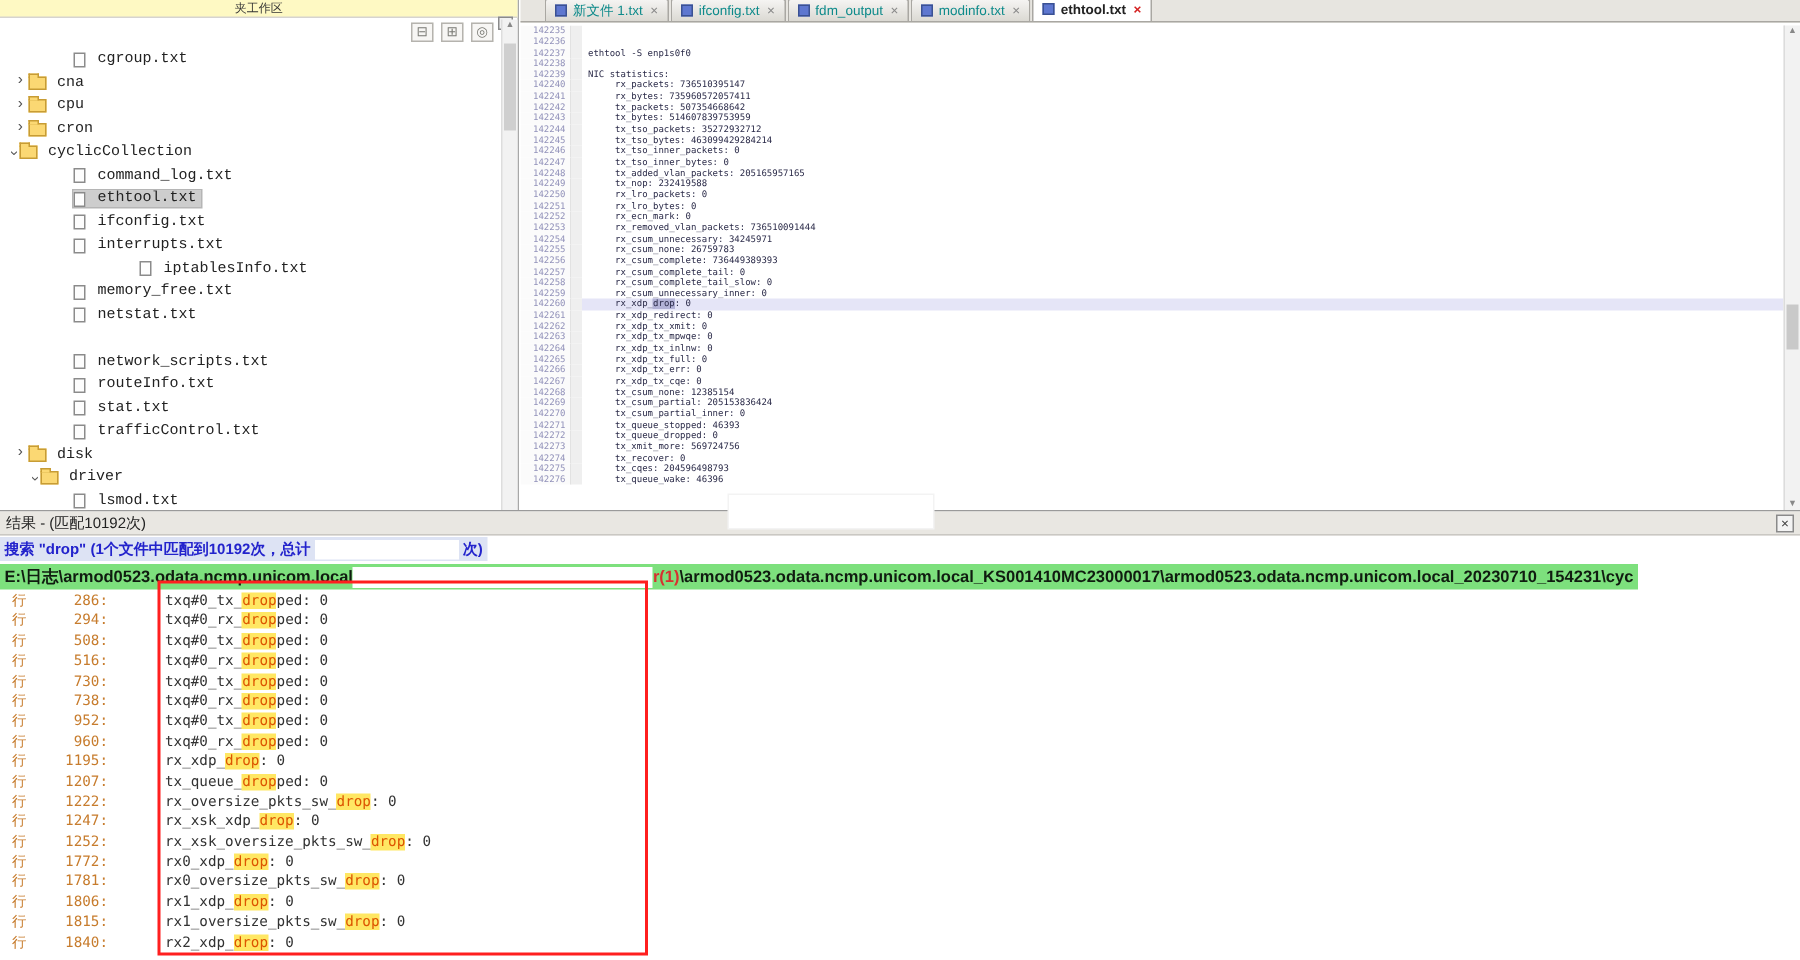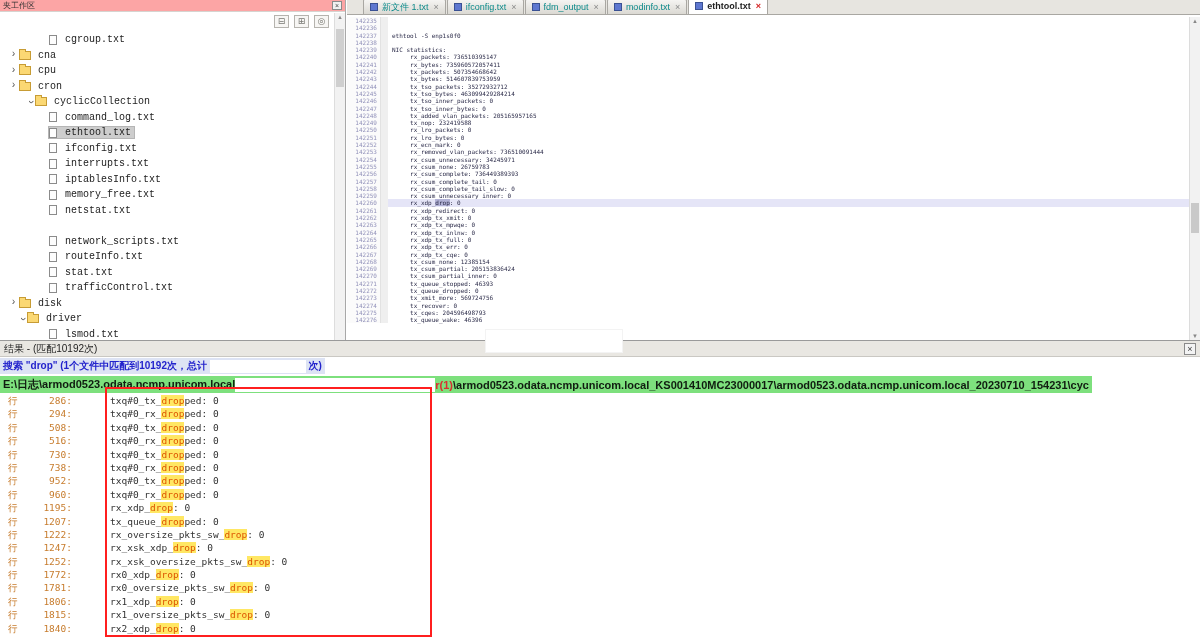--- a/index.html
+++ b/index.html
@@ -3,21 +3,21 @@
 <meta charset="utf-8">
 <style>
   html,body{margin:0;padding:0;width:1200px;height:640px;overflow:hidden;background:#fff;
     font-family:"Liberation Sans","DejaVu Sans",sans-serif;position:relative;}
   *{box-sizing:border-box;}
 
   
   .left-panel{position:absolute;left:0;top:0;width:346px;height:340px;background:#fff;
     border-right:1px solid #a8a8a8;}
   .panel-titlebar{height:12px;display:flex;align-items:center;padding:0 3px;font-size:8px;
-    color:#333;background:#fca5a5;border-bottom:1px solid #d6d4d0;}
+    color:#333;background:#fef9c3;border-bottom:1px solid #d6d4d0;flex-direction:column;}
   .panel-close{margin-left:auto;width:10px;height:9px;border:1px solid #8a8a8a;background:#f1f1f1;
     font-size:7px;line-height:7px;text-align:center;color:#444;}
   .panel-toolbar{position:absolute;top:15px;right:16px;display:flex;gap:5px;z-index:2;}
   .tool-icon{width:15px;height:13px;border:1px solid #b5b3ae;background:#f7f6f4;color:#7a7a74;
     font-size:9px;line-height:11px;text-align:center;}
   .tree{position:absolute;top:32px;left:0;right:11px;bottom:0;overflow:hidden;font-size:10px;color:#222;font-family:Liberation Mono, monospace;}
   .tree-row{height:15.5px;display:flex;align-items:center;white-space:nowrap;}
   .tree-arrow{width:11px;flex:none;text-align:center;color:#555;font-size:10px;line-height:10px;}
   .tree-arrow.exp{transform:rotate(90deg);}
   .folder-ico{width:12px;height:9px;flex:none;background:#fbd873;border:1px solid #c79c35;position:relative;margin-right:4px;}
@@ -120,21 +120,21 @@
           <span class="tree-label">cpu</span>
         </span>
       </div>
       <div class="tree-row" style="padding-left: 8px;">
         <span class="tree-arrow">›</span>
         <span class="sel-wrap">
           <span class="folder-ico"></span>
           <span class="tree-label">cron</span>
         </span>
       </div>
-      <div class="tree-row" style="padding-left: 24px;">
+      <div class="tree-row" style="padding-left: 2px;">
         <span class="tree-arrow exp">›</span>
         <span class="sel-wrap">
           <span class="folder-ico"></span>
           <span class="tree-label">cyclicCollection</span>
         </span>
       </div>
       <div class="tree-row" style="padding-left: 38px;">
         <span class="tree-arrow"></span>
         <span class="sel-wrap">
           <span class="file-ico"></span>
@@ -155,21 +155,21 @@
           <span class="tree-label">ifconfig.txt</span>
         </span>
       </div>
       <div class="tree-row" style="padding-left: 38px;">
         <span class="tree-arrow"></span>
         <span class="sel-wrap">
           <span class="file-ico"></span>
           <span class="tree-label">interrupts.txt</span>
         </span>
       </div>
-      <div class="tree-row" style="padding-left: 38px;">
+      <div class="tree-row" style="padding-left: 38px; margin-left: 44px;">
         <span class="tree-arrow"></span>
         <span class="sel-wrap">
           <span class="file-ico"></span>
           <span class="tree-label">iptablesInfo.txt</span>
         </span>
       </div>
       <div class="tree-row" style="padding-left: 38px;">
         <span class="tree-arrow"></span>
         <span class="sel-wrap">
           <span class="file-ico"></span>

